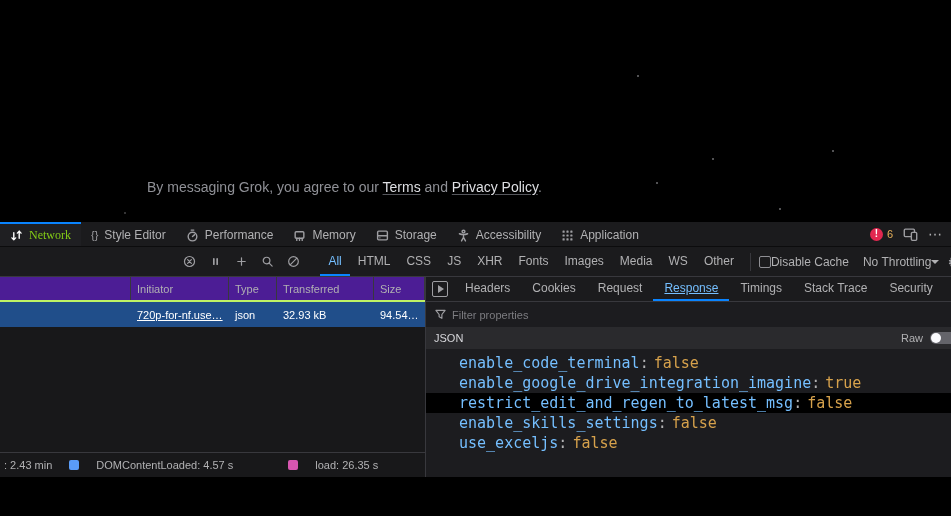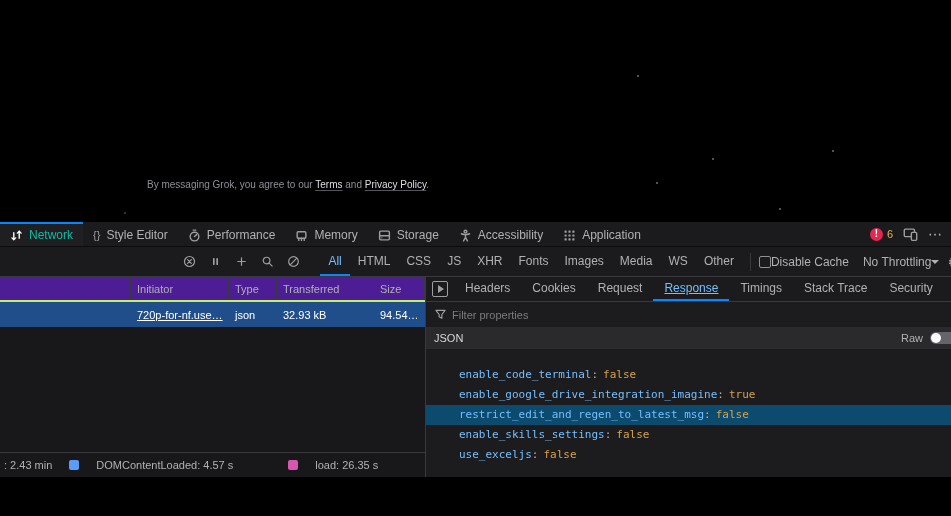--- a/index.html
+++ b/index.html
@@ -4,32 +4,32 @@
 <style>
   * { box-sizing: border-box; margin: 0; padding: 0; }
   html,body { background:#000; }
   body { width:951px; height:516px; position:relative; overflow:hidden;
          font-family:"Liberation Sans", sans-serif; -webkit-font-smoothing:antialiased; }
 
   .screen { position:absolute; inset:0; width:951px; height:516px; background:#000; overflow:hidden; }
 
   
   .page { position:absolute; top:0; left:0; width:951px; height:222px; background:#000; overflow:hidden; }
-  .footer-note { position:absolute; top:179px; left:147px; font-size:10px; color:#8f9096; white-space:nowrap; }
+  .footer-note { position:absolute; top:179px; left:147px; font-size:14px; color:#8f9096; white-space:nowrap; }
   .footer-note a { color:#dedfe3; text-decoration:underline; text-underline-offset:2px; text-decoration-color:#55565c; cursor:pointer; }
   .star { position:absolute; width:2px; height:2px; border-radius:50%; background:#c8c8cc; opacity:.55; }
 
   
   .devtools { position:absolute; top:222px; left:0; width:951px; height:255px; background:#18181a; color:#b1b1b3; font-size:12px; }
   .below-devtools { position:absolute; top:477px; left:0; width:951px; height:39px; background:#000; }
 
   
   .tabbar { position:absolute; top:0; left:0; right:0; height:25px; background:#1b1b1d; border-bottom:1px solid #0c0c0d; display:flex; align-items:stretch; }
   .dtab { display:flex; align-items:center; gap:6px; padding:0 10px; border-top:2px solid transparent; color:#b1b1b3; cursor:pointer; white-space:nowrap; }
-  .dtab.sel { border-top-color:#0a84ff; color:#14b8a6; background:#1f1f22; }
+  .dtab.sel { border-top-color:#0a84ff; color:#84cc16; background:#1f1f22;font-family:Liberation Serif, serif; }
   .dtab .glyph { font-size:11px; color:#9e9ea2; }
   .tabbar-right { margin-left:auto; display:flex; align-items:center; gap:10px; padding-right:8px; }
   .errbadge { display:flex; align-items:center; gap:4px; cursor:pointer; }
   .errcircle { width:13px; height:13px; border-radius:50%; background:#e22850; color:#fff; font-size:10px; font-weight:bold; display:flex; align-items:center; justify-content:center; line-height:1; }
   .errcount { color:#e8b15a; font-size:11px; }
   .meatball { font-size:14px; color:#b1b1b3; letter-spacing:1px; cursor:pointer; }
 
   
   .nettoolbar { position:absolute; top:25px; left:0; right:0; height:30px; background:#1b1b1d; border-bottom:1px solid #38383d; display:flex; align-items:center; overflow:hidden; }
   .urlfilter { width:196px; height:22px; background:transparent; border:none; outline:none; color:#d0d0d0; font-size:11px; padding:0 6px; }
@@ -64,26 +64,26 @@
   .playbox .tri { width:0; height:0; border-top:4px solid transparent; border-bottom:4px solid transparent; border-left:6px solid #9e9ea2; margin-left:1px; }
   .ntab { padding:0 11px; display:flex; align-items:center; border-bottom:2px solid transparent; color:#b1b1b3; cursor:pointer; white-space:nowrap; font-size:12px; }
   .ntab.sel { color:#75bfff; border-bottom-color:#0a84ff;text-decoration:underline; }
   .filterrow { height:25px; display:flex; align-items:center; gap:6px; padding:0 9px; }
   .propfilter { flex:1; background:transparent; border:none; outline:none; color:#d0d0d0; font-size:11px; }
   .propfilter::placeholder { color:#7c7c80; }
   .jsonheader { position:absolute; top:50px; left:0; right:0; height:22px; background:#2a2a2d; display:flex; align-items:center; padding:0 8px; font-size:11px; color:#d7d7db; overflow:hidden; }
   .rawwrap { margin-left:auto; display:flex; align-items:center; gap:7px; color:#b1b1b3; }
   .toggle { width:26px; height:12px; border-radius:7px; background:#64646a; position:relative; margin-right:-13px; flex:none; cursor:pointer; }
   .toggle .knob { position:absolute; left:1px; top:1px; width:10px; height:10px; border-radius:50%; background:#fbfbfe; }
-  .jsonrows { position:absolute; top:72px; left:0; right:0; bottom:0; padding-top:16px; font-family:"DejaVu Sans Mono","Liberation Mono",monospace; font-size:11px; }
+  .jsonrows { position:absolute; top:72px; left:0; right:0; bottom:0; padding-top:4px; font-family:"DejaVu Sans Mono","Liberation Mono",monospace; font-size:15px; }
   .r { height:20px; line-height:20px; padding-left:33px; white-space:nowrap; cursor:pointer; }
   .r .k { color:#75bfff; }
   .r .colon { color:#b1b1b3; margin-right:5px; }
   .r .v { color:#d7a24c; }
-  .r.hl { background:#0c4a6e; }
+  .r.hl { background:#000000; }
   .r.sel { background:#204e8a; }
   .r.sel .k { background:#12365f; color:#e9f2ff; padding:1px 1px; }
   .r.sel .colon { color:#cfe0f2; }
   .r.sel .v { background:#5c9cd9; color:#fff; padding:1px 3px; }
 
   svg.i { width:13px; height:13px; stroke:#9e9ea2; fill:none; stroke-width:1.3; stroke-linecap:round; stroke-linejoin:round; flex:none; }
   .dtab.sel svg.i { stroke:#fcfcfc; }
 </style>
 </head>
 <body>

